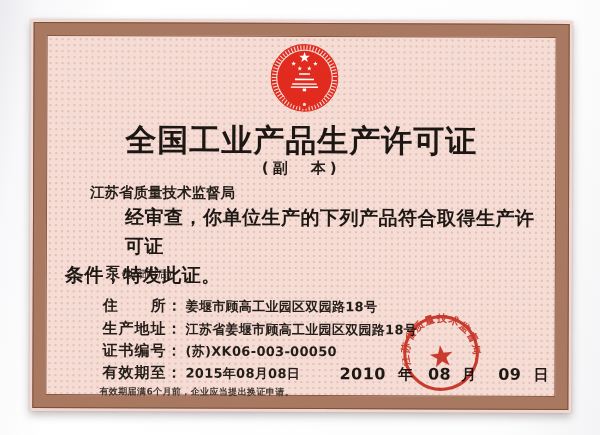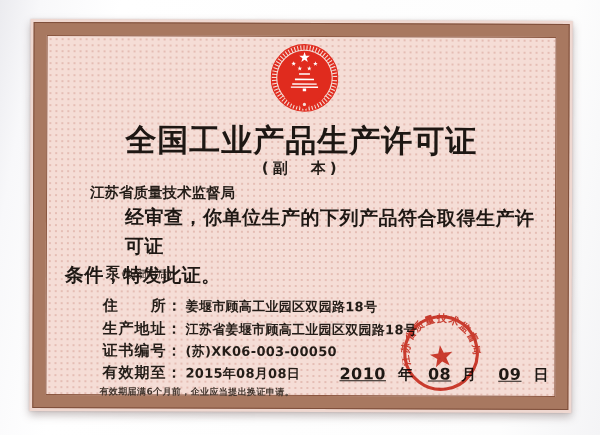--- a/index.html
+++ b/index.html
@@ -57,21 +57,21 @@
   .row{position:absolute;left:73px;z-index:3;display:flex;align-items:baseline;white-space:nowrap;}
   .r0{top:244px;} .r1{top:277px;text-align:right;} .r2{top:300px;} .r3{top:322px;} .r4{top:344px;align-items:center;}
   .lbl{font-size:15px;font-weight:bold;color:#241d18;letter-spacing:1px;}
   .val{font-size:13px;font-weight:bold;color:#241d18;margin-left:3px;letter-spacing:.3px;}
   .vprod{font-size:14.5px;}
   .note{font-size:10.5px;font-weight:normal;color:#241d18;margin-left:1px;}
   .date{
     position:absolute;left:310px;top:344px;z-index:2;display:flex;align-items:baseline;
     font-weight:bold;color:#1e1814;white-space:nowrap;
   }
-  .dnum{font-size:16px;letter-spacing:.5px;text-decoration:underline;}
+  .dnum{font-size:16px;letter-spacing:.5px;}
   .dunit{font-size:15px;}
   .du-year{margin-left:12px;} .dn-month{margin-left:15px;} .du-month{margin-left:10px;}
   .dn-day{margin-left:22px;} .du-day{margin-left:12px;}
   .footnote{
     position:absolute;left:70px;top:366px;z-index:3;
     font-size:9px;font-weight:bold;color:#40342c;letter-spacing:.4px;
   }
   .seal{
     position:absolute;left:372px;top:293px;width:79px;height:79px;z-index:6;
     transform:rotate(-8deg);

